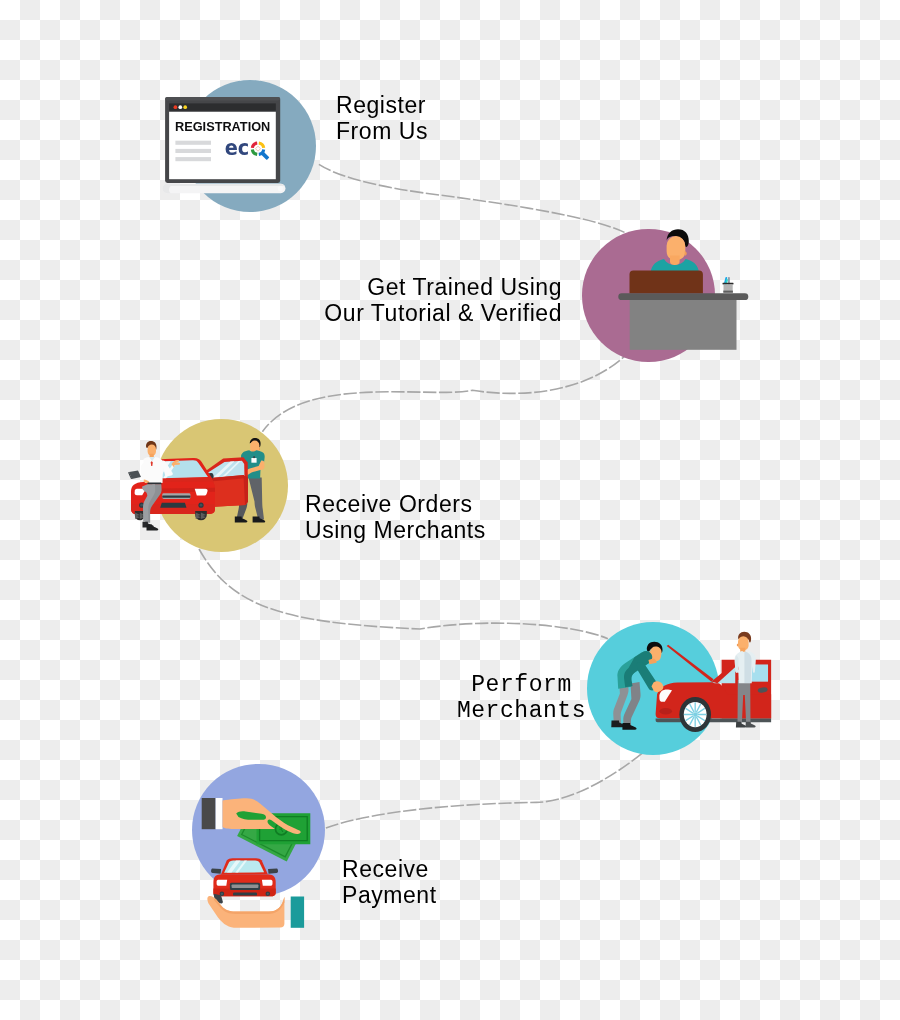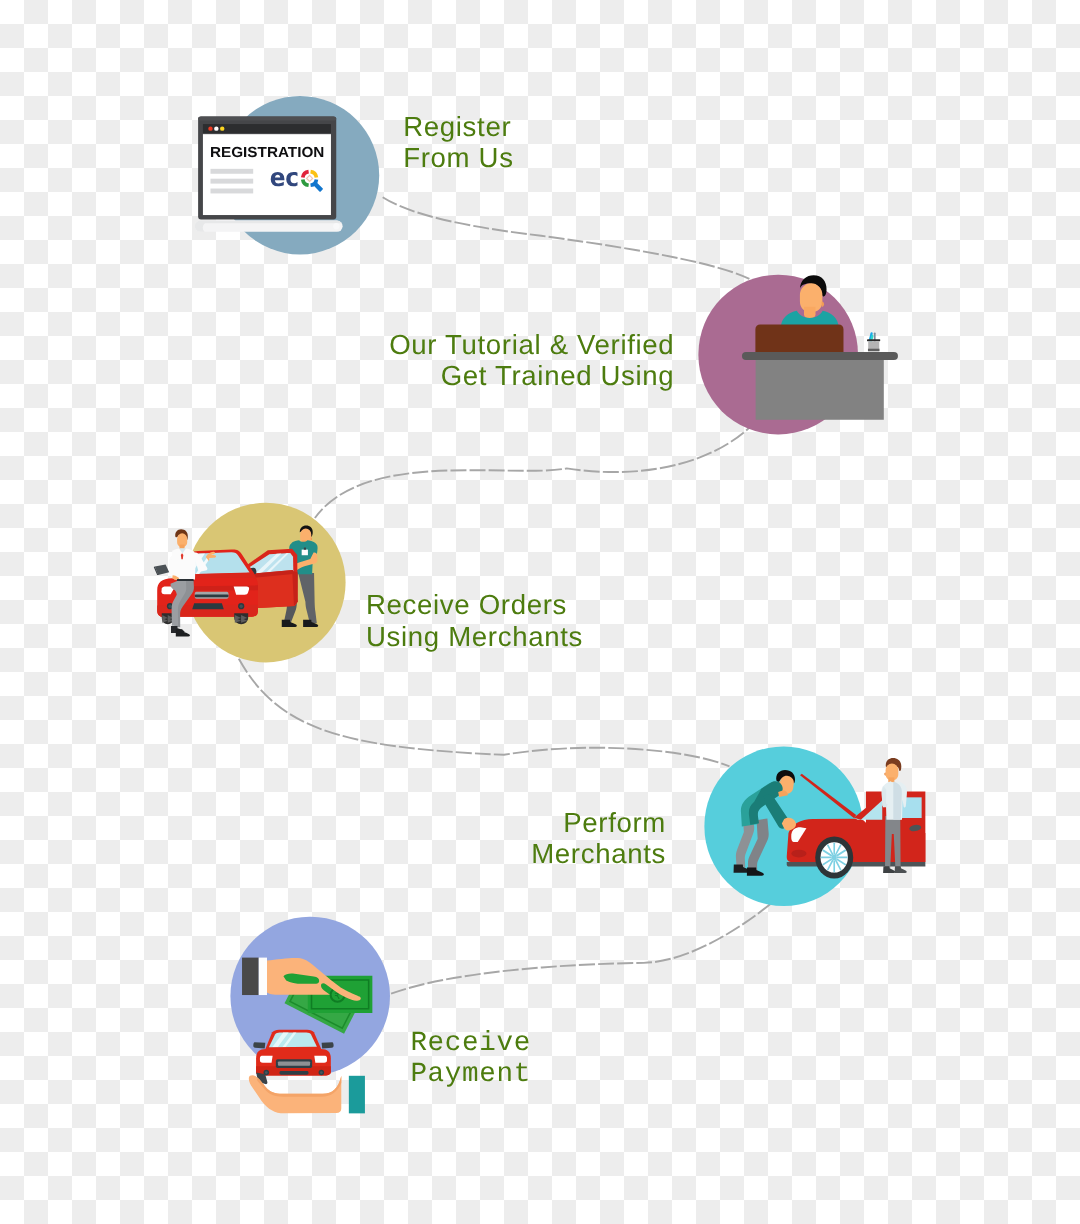--- a/index.html
+++ b/index.html
@@ -7,21 +7,21 @@
     font-family:"Liberation Sans",sans-serif;
     background-color:#fff;
     background-image:
       linear-gradient(45deg,#ededed 25%,transparent 25%,transparent 75%,#ededed 75%),
       linear-gradient(45deg,#ededed 25%,transparent 25%,transparent 75%,#ededed 75%);
     background-size:40px 40px;
     background-position:0 0,20px 20px;
   }
   #stage{position:relative;width:900px;height:1020px;}
   .circle{position:absolute;border-radius:50%;}
-  .lbl{position:absolute;color:#4d7c0f;font-size:23px;letter-spacing:0.55px;line-height:26px;white-space:pre;}
+  .lbl{position:absolute;color:#000000;font-size:23px;letter-spacing:0.55px;line-height:26px;white-space:pre;}
   svg.art{position:absolute;overflow:visible;}
 </style>
 </head>
 <body>
 
 <div id="stage">
 
   <svg class="art" style="left:0;top:0;" width="900" height="1020" viewBox="0 0 900 1020" fill="none">
     <g stroke="#a7a7a7" stroke-width="1.6" stroke-dasharray="13.3 2.6" fill="none">
       <path d="M318.9,164.4 C352.1,185.6 430.9,193.8 451.0,196.5 C500.2,203.2 590.9,216.1 624.5,232.4"></path>
@@ -81,21 +81,21 @@
       <rect x="110.6" y="53.0" width="1.8" height="5.8" rx="0.9" fill="#2fd6c9" transform="rotate(16 111.5 56)"></rect>
       <rect x="113.2" y="51.0" width="1.5" height="7.8" rx="0.7" fill="#7d8b99"></rect>
       <rect x="107.5" y="56.8" width="11.0" height="1.6" rx="0.4" fill="#2b2b2b"></rect>
       <rect x="108.5" y="58.4" width="9.2" height="8.3" fill="#b4b4b4"></rect>
       <rect x="108.3" y="64.6" width="9.6" height="2.1" fill="#5f5f5f"></rect>
     </g>
     <rect x="3.3" y="67.3" width="130" height="6.8" rx="3.4" fill="#5a5a5a"></rect>
     <rect x="14.7" y="74" width="106.8" height="49.8" fill="#828282"></rect>
   </svg>
 
-  <div class="lbl" style="left:322px;top:274px;width:240px;text-align:right;"><div>Our Tutorial &amp; Verified</div><div>Get Trained Using</div></div>
+  <div class="lbl" style="left:322px;top:274px;width:240px;text-align:right;"><div>Get Trained Using</div><div>Our Tutorial &amp; Verified</div></div>
 
   <div class="circle" style="left:154.5px;top:419px;width:133.2px;height:133.2px;background:#D9C674;"></div>
   <svg class="art" style="left:126px;top:437px;" width="150" height="98" viewBox="0 0 150 98">
 
     <g>
       <path d="M123.8,6.6 c0,-3.6 2.4,-5.6 5.3,-5.6 c3.3,0 5.5,2.2 5.5,5.4 c0,1.8 -0.3,3.3 -1.1,3.8 c-0.7,0.4 -0.9,-0.8 -1.1,-2.0 c-0.3,-1.7 -1.4,-2.5 -3.9,-2.7 c-2.0,-0.2 -4.7,0.5 -4.7,1.1 Z" fill="#121212"></path>
       <path d="M124.2,8.4 a4.6,4.9 0 0 1 9.2,0 v2.9 c0,3.0 -2.1,4.5 -4.6,4.5 c-2.5,0 -4.6,-1.5 -4.6,-4.5 Z" fill="#fbb06c"></path>
       <path d="M133.0,11.0 c0.7,0 1.0,0.5 1.0,1.1 c0,0.7 -0.4,1.1 -1.0,1.1 Z" fill="#ef9a55"></path>
       <rect x="125.6" y="13.4" width="4.4" height="3.2" fill="#f6a35c"></rect>
       <path d="M112.0,40.5 h10.0 l-0.6,24.5 c-0.1,3.2 -0.4,5.0 -1.4,7.6 l-3.8,9.8 h-5.8 l2.2,-10.4 c0.6,-2.8 0.6,-4.6 0.1,-7.6 Z" fill="#55585c"></path>
@@ -230,21 +230,21 @@
       <rect x="132.3" y="17.8" width="5.0" height="4.0" fill="#f6a35c"></rect>
       <path d="M129.8,50.0 h12.4 l0.3,44.5 c0,1.8 -4.2,1.8 -4.3,0 l-1.4,-29.5 h-1.6 l-1.4,29.5 c-0.1,1.8 -4.3,1.8 -4.3,0 Z" fill="#83868a"></path>
       <path d="M137.8,91.8 h4.8 l0.2,1.8 c1.6,0.6 2.9,1.3 4.2,2.0 c1.1,0.6 0.7,1.9 -0.7,1.9 h-8.8 Z" fill="#4c5052"></path>
       <path d="M128.2,91.8 h4.8 l0.2,1.8 c1.6,0.6 2.9,1.3 4.2,2.0 c1.1,0.6 0.7,1.9 -0.7,1.9 h-8.8 Z" fill="#3d4143"></path>
       <path d="M128.4,24.8 c1.3,-1.8 3.6,-3.2 6.0,-3.8 c1.3,2.0 4.7,2.0 6.0,0 c2.4,0.6 4.7,2.0 6.0,3.8 c1.6,2.2 1.5,4.5 1.3,7.2 l-0.8,9.5 c-0.2,1.8 -1.8,1.8 -2.0,0.1 l-0.7,-5.4 l-0.5,17.0 h-13.0 l-0.5,-17.0 l-0.7,5.4 c-0.2,1.7 -1.8,1.7 -2.0,-0.1 l-0.8,-9.5 c-0.2,-2.7 -0.3,-5.0 1.3,-7.2 Z" fill="#e5eff2"></path>
       <path d="M136.4,21.4 c1.8,0.2 3.6,1.2 4.9,2.5 c2.0,2.0 2.4,4.3 2.2,8.0 l-0.8,21.0 h-6.3 Z" fill="#cfdee5"></path>
       <path d="M128.6,25.2 c-1.3,2.0 -1.7,4.2 -1.7,7.2 l0.2,7.6 c0,1.4 0.6,2.2 2.0,2.5 l1.6,0.4 l0.9,-2.7 l-1.3,-0.7 l0.3,-11.2 Z" fill="#dbe8ec"></path>
     </g>
   </svg>
 
-  <div class="lbl" style="left:424px;top:672px;width:131px;text-align:right;"><div>Perform</div><div>Merchants</div></div>
+  <div class="lbl" style="left:456px;top:672px;width:131px;text-align:center;font-family:Liberation Mono, monospace;"><div>Perform</div><div>Merchants</div></div>
 
   <div class="circle" style="left:192.3px;top:763.8px;width:132.5px;height:132.5px;background:#93A6E0;"></div>
   <svg class="art" style="left:198px;top:790px;" width="115" height="145" viewBox="0 0 115 145">
 
     <g>
       <path d="M53.3,18.4 L102.9,43.9 L88.7,71.5 L39.1,46.0 Z" fill="#35a845"></path>
       <path d="M54.8,23.0 L98.3,45.4 L87.2,66.9 L43.7,44.5 Z" fill="none" stroke="#1c8b2c" stroke-width="1.3"></path>
       <path d="M58.5,23.2 L112.3,23.2 L112.3,54.2 L58.5,54.2 Z" fill="#1fa135"></path>
       <path d="M61.6,26.6 L109.2,26.6 L109.2,50.6 L61.6,50.6 Z" fill="none" stroke="#0f7d23" stroke-width="1.3"></path>
       <circle cx="83.3" cy="39.0" r="5.8" fill="none" stroke="#0f7d23" stroke-width="1.7"></circle>
@@ -279,14 +279,14 @@
     </g>
 
     <g>
       <path d="M15.5,103.8 l7.5,1.5 l1.8,6.3 c0.3,1.2 -0.6,2.2 -1.8,1.8 l-6.0,-2.2 Z" fill="#3b4348"></path>
       <path d="M10.3,106.5 C12.7,105.2 15.4,106.6 18.3,109.6 L23.6,116.0 C27.0,120.0 31.0,121.5 37.5,121.5 L71.0,121.5 C79.0,121.5 84.0,117.0 86.4,106.7 L86.4,133.8 C86.4,136.2 85.0,137.5 82.3,137.5 L38.7,137.8 C31.0,137.8 25.5,134.6 20.0,127.5 L11.2,114.5 C9.4,111.8 8.6,107.7 10.3,106.5 Z" fill="#fbb37a"></path>
       <path d="M18.3,109.6 L23.6,116.0 C27.0,120.0 31.0,121.5 37.5,121.5 L71.0,121.5 C79.0,121.5 84.0,117.0 86.4,106.7 L86.4,112.5 C83.5,119.5 78.0,124.0 70.0,124.0 L37.5,124.0 C31.0,124.0 26.5,122.2 22.5,117.8 L16.8,111.0 C15.3,109.4 16.8,107.7 18.3,109.6 Z" fill="#f4a468"></path>
       <rect x="92.7" y="106.5" width="13.4" height="31.3" fill="#1b9b9b"></rect>
     </g>
   </svg>
 
-  <div class="lbl" style="left:342px;top:856px;font-family:Liberation Mono, monospace;"><div>Receive</div><div>Payment</div></div>
+  <div class="lbl" style="left:342px;top:856px;"><div>Receive</div><div>Payment</div></div>
 </div>
 
 </body></html>

